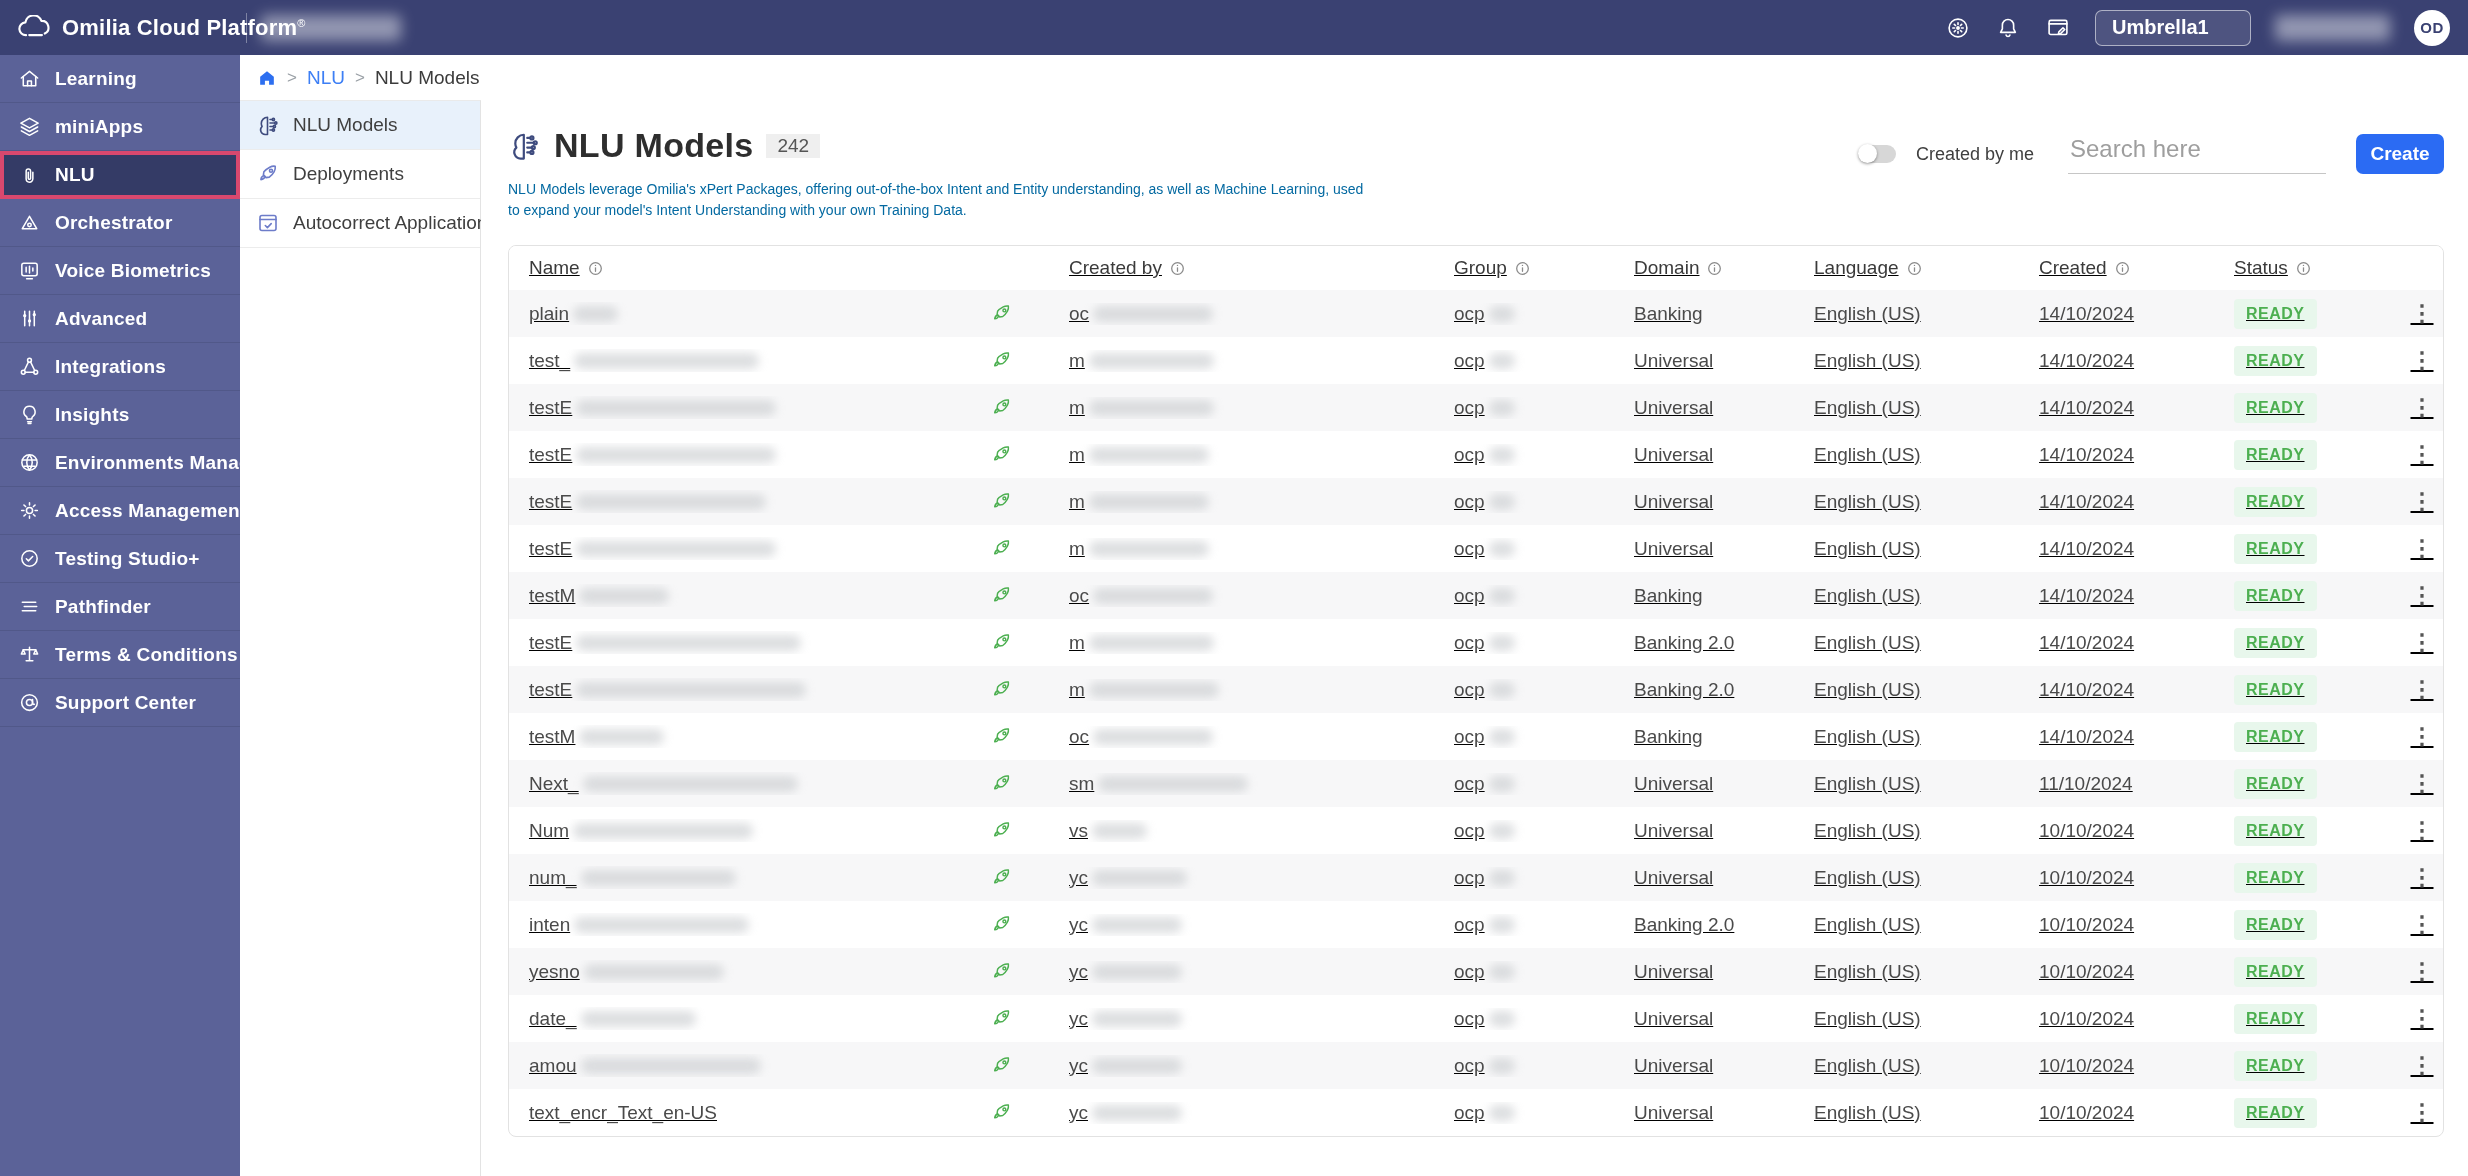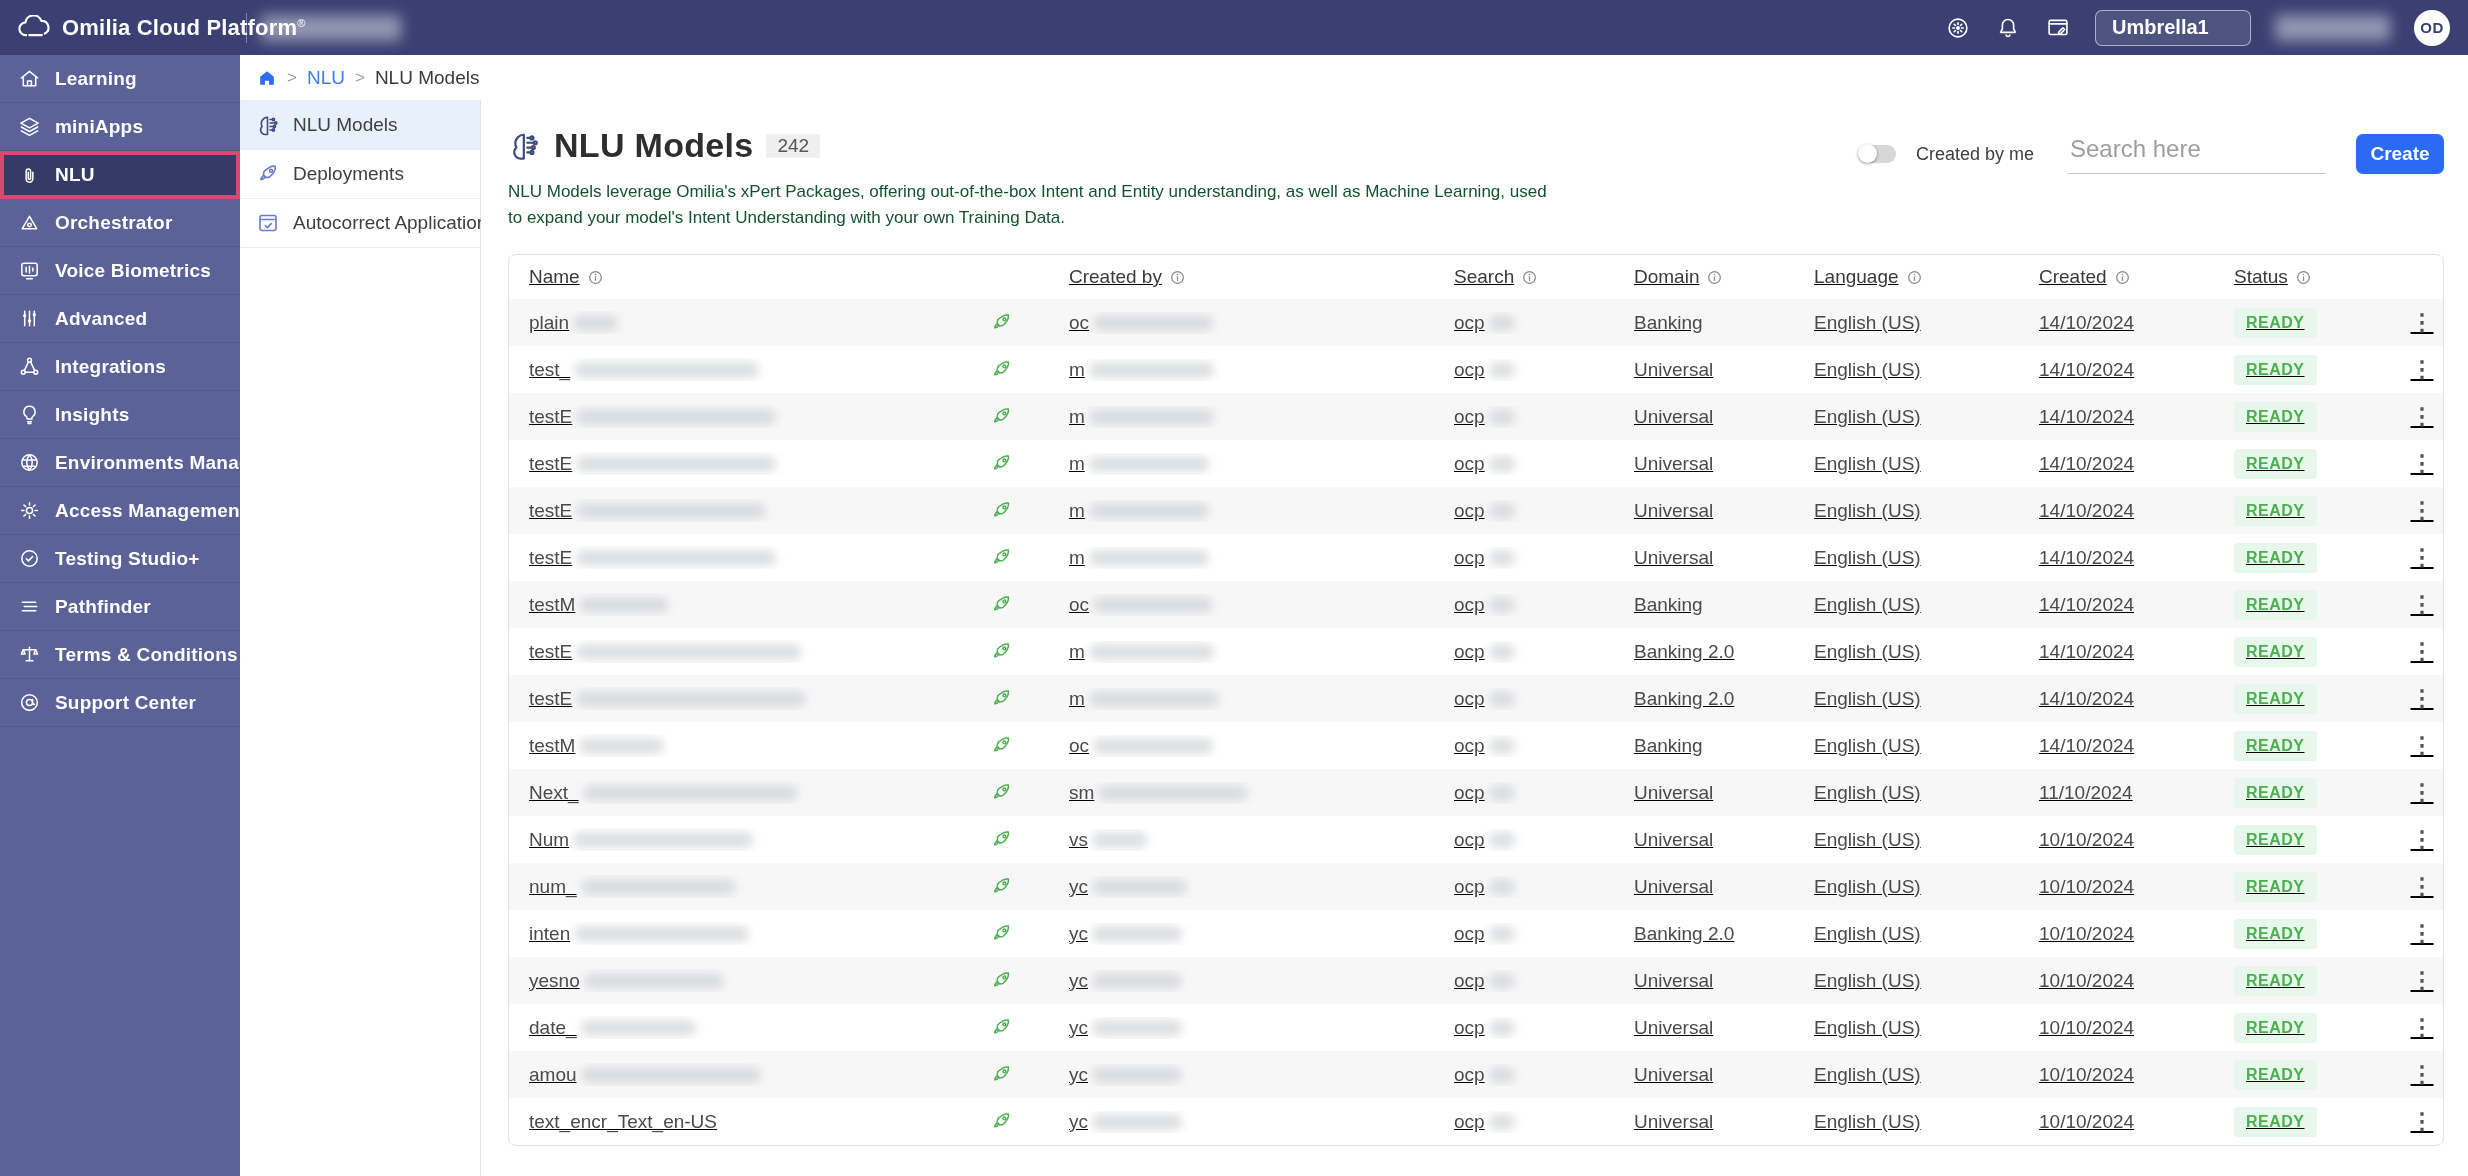--- a/index.html
+++ b/index.html
@@ -50,21 +50,21 @@
 
   
   .content{position:absolute;top:100px;left:481px;right:0;bottom:0;background:#fff;padding:26px 24px 0 27px;box-sizing:border-box;}
   .head-row{display:flex;align-items:flex-start;}
   .title-block{}
   .title-line{display:flex;align-items:center;gap:13px;}
   .title-icon{width:33px;height:33px;color:#3E4B7E;flex:none;}
   .title-icon svg{width:100%;height:100%;}
   h1.page-title{margin:0;font-size:34px;font-weight:600;color:#2E2E2E;letter-spacing:.3px;}
   .count-badge{background:#EFEFEF;color:#555;font-size:19px;padding:1px 11px;border-radius:0;}
-  .page-desc{margin:14px 0 0 0;font-size:17px;color:#14532d;line-height:1.5;}
+  .page-desc{margin:14px 0 0 0;font-size:14px;color:#0369a1;line-height:1.5;}
 
   .controls{margin-left:auto;display:flex;align-items:center;gap:20px;padding-top:8px;}
   .toggle{width:38px;height:18px;border-radius:9px;background:#D7D7D7;position:relative;cursor:pointer;flex:none;}
   .toggle .knob{position:absolute;left:0;top:-1px;width:19px;height:19px;border-radius:50%;background:#fff;box-shadow:0 1px 3px rgba(0,0,0,.4);}
   .toggle-label{font-size:18px;color:#3F3F3F;white-space:nowrap;}
   .search-wrap{width:258px;display:flex;align-items:center;border-bottom:1px solid #C6C6C6;padding-bottom:9px;margin-left:14px;}
   .search-input{border:none;outline:none;flex:1;font-size:24px;color:#444;font-family:"Liberation Sans",sans-serif;background:transparent;}
   .search-input::placeholder{color:#9E9E9E;}
   .search-icon{width:21px;height:21px;color:#666;cursor:pointer;flex:none;}
   .search-icon svg{width:100%;height:100%;}
@@ -366,21 +366,21 @@
     <span class="h-info">
       <svg viewBox="0 0 24 24" fill="none" stroke="currentColor" stroke-width="1.8" stroke-linecap="round">
                 <circle cx="12" cy="12" r="8.2"></circle>
                 <path d="M12 11v5"></path>
                 <circle cx="12" cy="7.6" r="1" fill="currentColor" stroke="none"></circle>
               </svg>
     </span>
   </div>
 
   <div class="t-h">
-    <span class="h-label">Search</span>
+    <span class="h-label">Group</span>
     <span class="h-info">
       <svg viewBox="0 0 24 24" fill="none" stroke="currentColor" stroke-width="1.8" stroke-linecap="round">
                 <circle cx="12" cy="12" r="8.2"></circle>
                 <path d="M12 11v5"></path>
                 <circle cx="12" cy="7.6" r="1" fill="currentColor" stroke="none"></circle>
               </svg>
     </span>
   </div>
 
   <div class="t-h">

